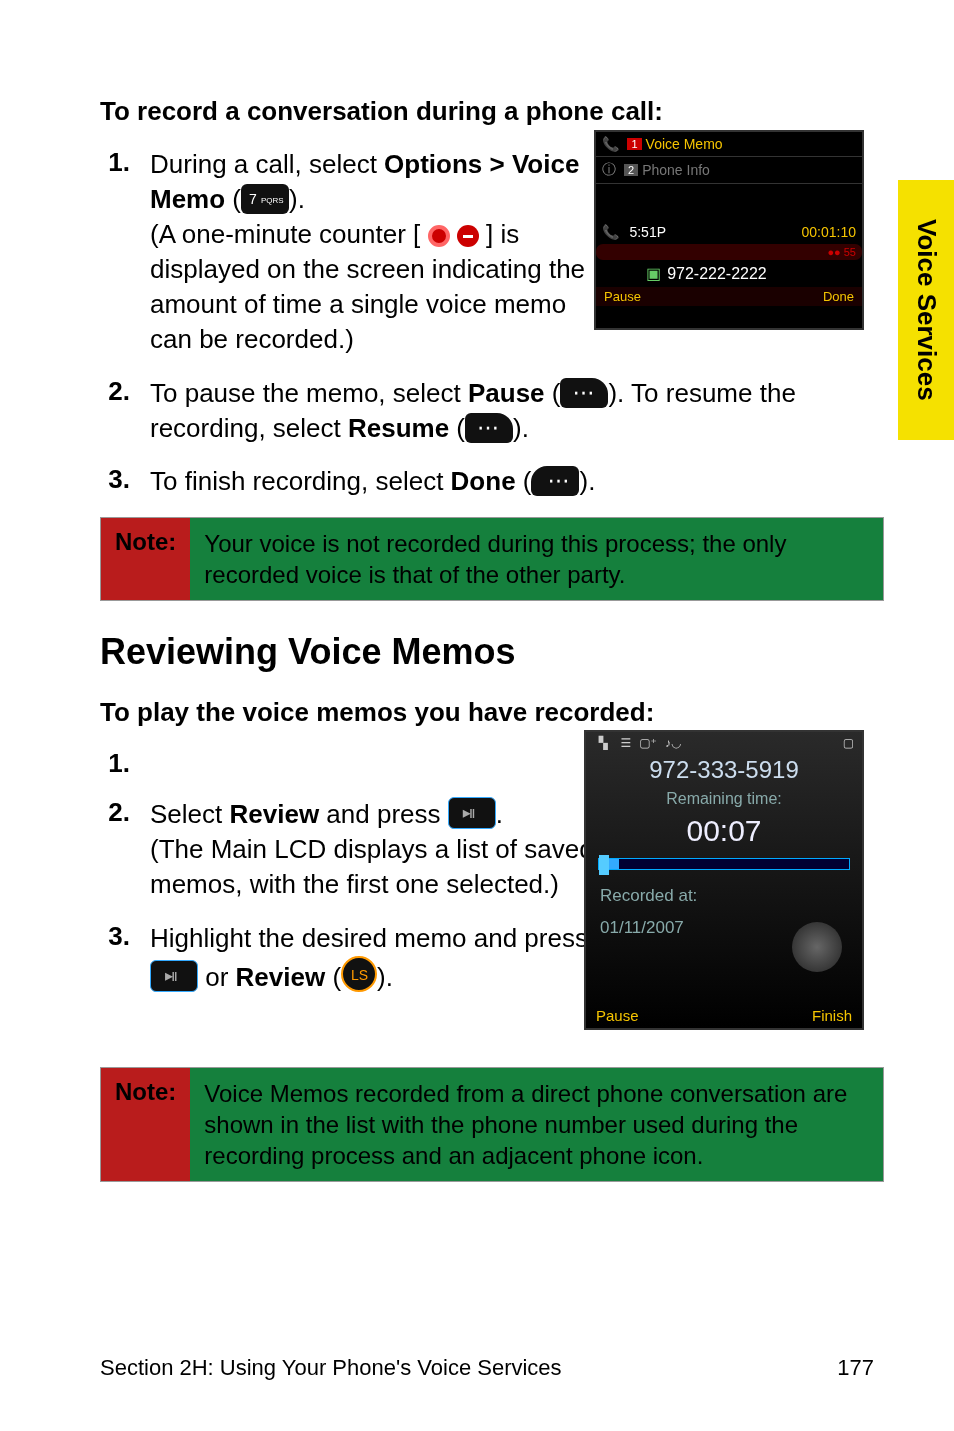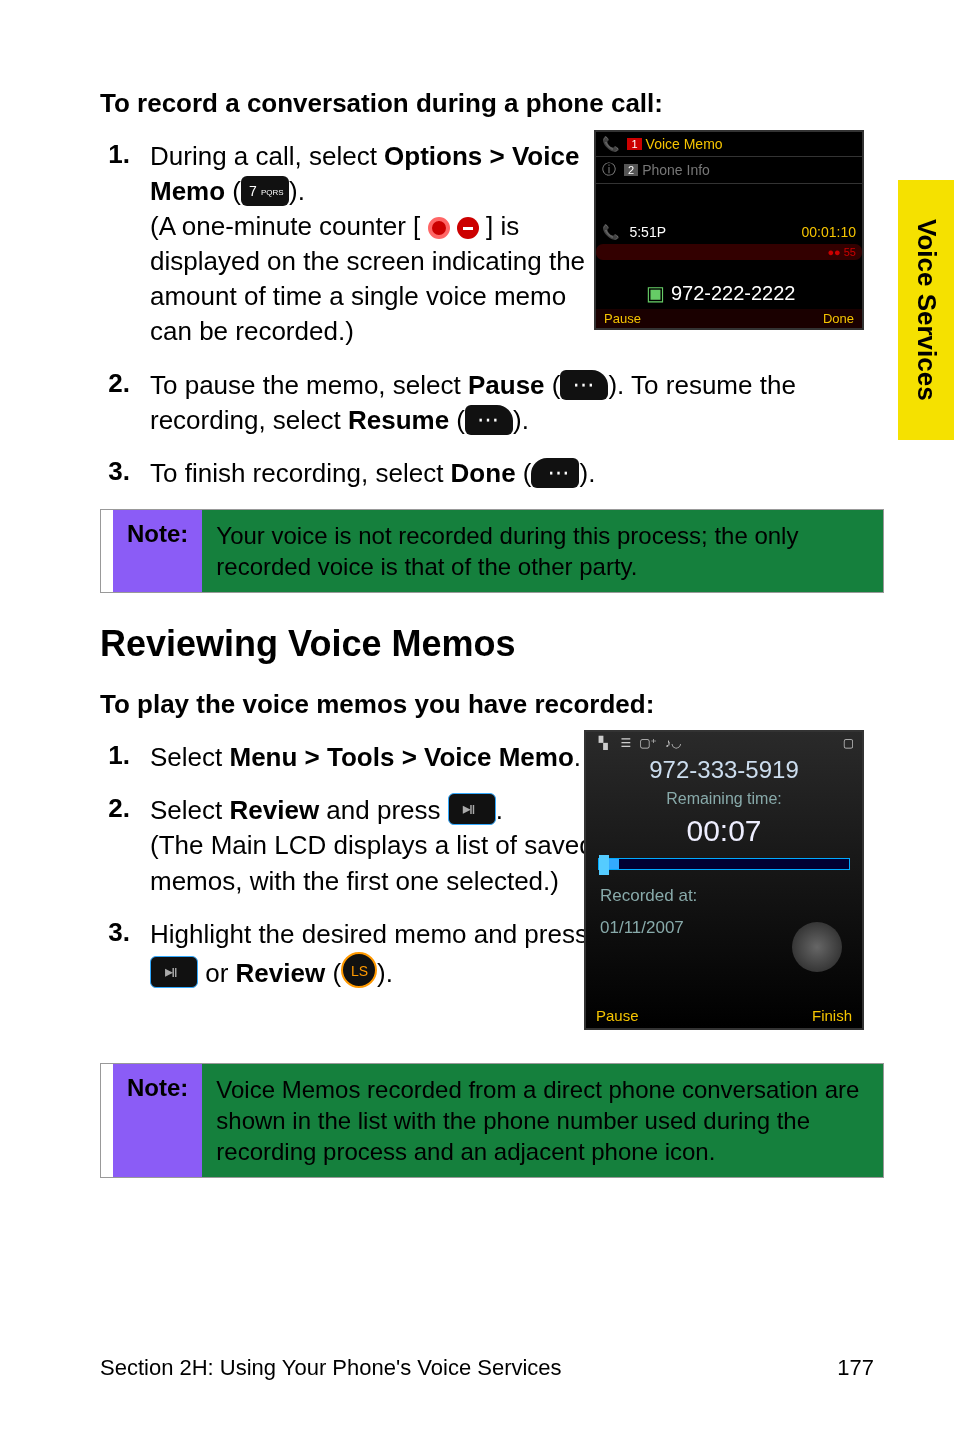--- a/index.html
+++ b/index.html
@@ -1,20 +1,20 @@
 <!DOCTYPE html>
 <html><head>
 <meta charset="utf-8">
 <style>
   * { box-sizing: border-box; margin: 0; padding: 0; }
   html, body { width: 954px; height: 1431px; background: #fff; font-family: "Myriad Pro", "Segoe UI", Arial, sans-serif; color: #000; }
   .page { position: relative; width: 954px; height: 1431px; padding: 80px 70px 60px 100px; }
   .side-tab { position: absolute; right: 0; top: 180px; width: 56px; height: 260px; background: #f5e100; display: flex; align-items: center; justify-content: center; }
   .side-tab span { writing-mode: vertical-rl; font-weight: 700; font-size: 26px; }
-  .intro { font-weight: 700; font-size: 26px; margin: 8px 0 20px 0; }
+  .intro { font-weight: 700; font-size: 26px; margin: 16px 0 20px 0; }
   .ol { list-style: none; }
   .li { display: flex; gap: 20px; margin-bottom: 18px; }
   .li .num { font-weight: 700; font-size: 26px; min-width: 30px; text-align: right; }
   .li .body { font-size: 26px; line-height: 1.35; }
   .b { font-weight: 700; }
   .key { display: inline-block; width: 48px; height: 30px; background: #111; border-radius: 6px; vertical-align: -6px; position: relative; }
   .key.seven::after { content: "7"; color:#fff; font-size:14px; position:absolute; left:8px; top:6px;}
   .key.seven::before { content:"PQRS"; color:#fff; font-size:8px; position:absolute; left:20px; top:12px;}
   .key.dots { border-radius: 6px 16px 6px 6px; }
   .key.dots::after { content:"⋯"; color:#fff; position:absolute; left:12px; top:0; font-size:22px;}
@@ -32,25 +32,25 @@
   .screenshot1 .row { display:flex; align-items:center; padding:4px 6px; border-bottom:1px solid #333; font-size:14px; }
   .screenshot1 .row .ico { color:#f5c400; margin-right:8px; font-size:14px; }
   .screenshot1 .row .num2 { background:#c00;color:#fff;padding:0 4px;font-size:11px;margin-right:4px;}
   .screenshot1 .row .lbl { color:#777; }
   .screenshot1 .row.sel .lbl { color:#f5c400; }
   .screenshot1 .gap { height:36px; }
   .screenshot1 .info { display:flex; padding:4px 6px; font-size:14px; gap:10px;}
   .screenshot1 .info .t1{color:#fff;flex:1;}
   .screenshot1 .info .t2{color:#f5c400;}
   .screenshot1 .bar{background:#300;color:#c00;font-size:11px;text-align:right;padding:2px 6px;border-radius:7px;}
-  .screenshot1 .phnum{color:#fff;font-size:20px;padding:21px 6px 4px 50px;}
+  .screenshot1 .phnum{color:#fff;font-size:16px;padding:4px 6px 4px 50px;}
   .screenshot1 .foot{display:flex;justify-content:space-between;color:#f5c400;font-size:13px;padding:2px 8px;background:#1a0000;}
   
   .note { display: flex; border: 1px solid #999; margin: 14px 0 30px 0; }
-  .note .tag { background: #8b5cf6; font-weight: 700; padding: 10px 14px; font-size: 24px; display:flex;align-items:flex-start;margin-left:12px;}
+  .note .tag { background: #b91c1c; font-weight: 700; padding: 10px 14px; font-size: 24px; display:flex;align-items:flex-start;}
   .note .txt { background: #15803d; padding: 10px 14px; font-size: 24px; line-height:1.3; flex:1;}
   
   .h2 { font-weight: 700; font-size: 36px; margin: 18px 0 24px 0; }
   
   .screenshot2 { position:absolute; right:90px; top:730px; width:280px; height:300px; background:linear-gradient(#2a2a2a,#000); border:2px solid #333; color:#b8d8e8; font-family:Arial,sans-serif; text-align:center;}
   .screenshot2 .statusbar{display:flex;gap:8px;padding:4px 8px;color:#ccc;font-size:12px;justify-content:flex-start;}
   .screenshot2 .statusbar .r{margin-left:auto;}
   .screenshot2 .big{font-size:24px;color:#cde;margin-top:2px;}
   .screenshot2 .sub{font-size:16px;color:#8aa;margin-top:6px;}
   .screenshot2 .timer{font-size:30px;color:#eef;margin-top:6px;}
@@ -129,23 +129,20 @@
     <div class="tag">Note:</div>
     <div class="txt">Your voice is not recorded during this process; the only recorded voice is that of the other party.</div>
   </div>
 
   <div class="h2">Reviewing Voice Memos</div>
 
   <div class="intro">To play the voice memos you have recorded:</div>
   <ol class="ol">
     <li class="li">
       <div class="num">1.</div>
-      <div class="body content-left">
-        <span>Select </span><span class="b">Menu &gt; Tools &gt; Voice Memo</span><span>.</span>
-      </div>
     </li>
     <li class="li">
       <div class="num">2.</div>
       <div class="body content-left">
         <span>Select </span><span class="b">Review</span><span> and press </span><span class="key play"></span><span>.</span><br>
         <span>(The Main LCD displays a list of saved memos, with the first one selected.)</span>
       </div>
     </li>
     <li class="li">
       <div class="num">3.</div>

